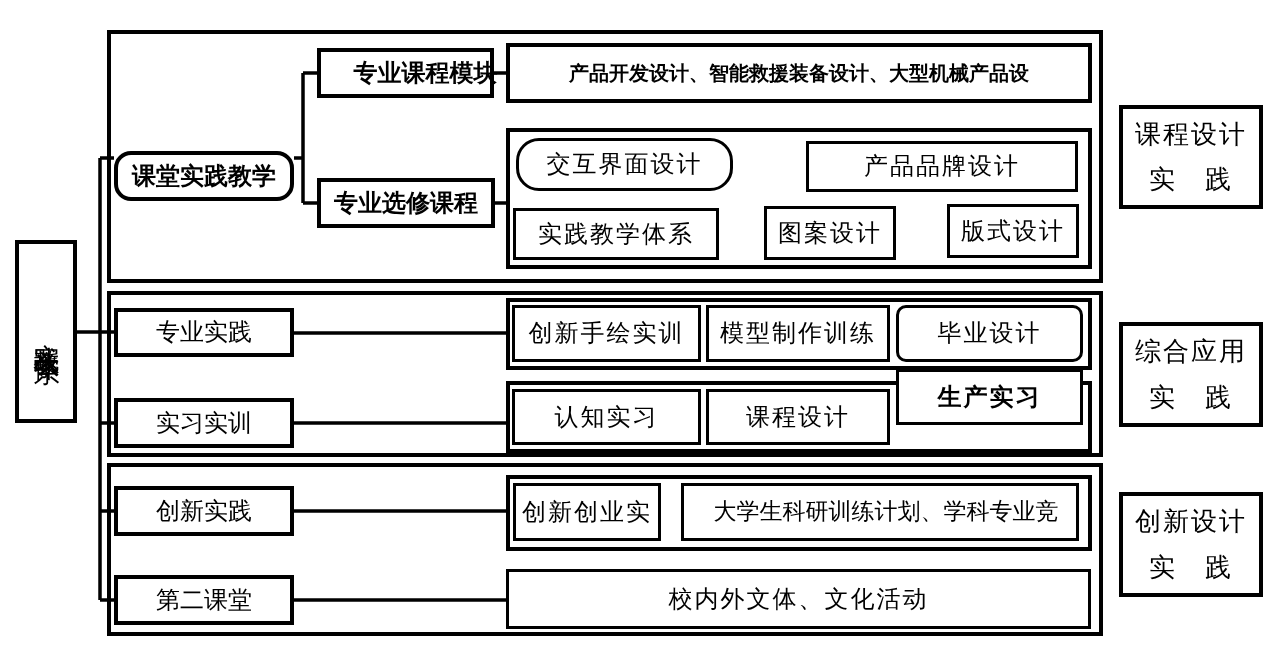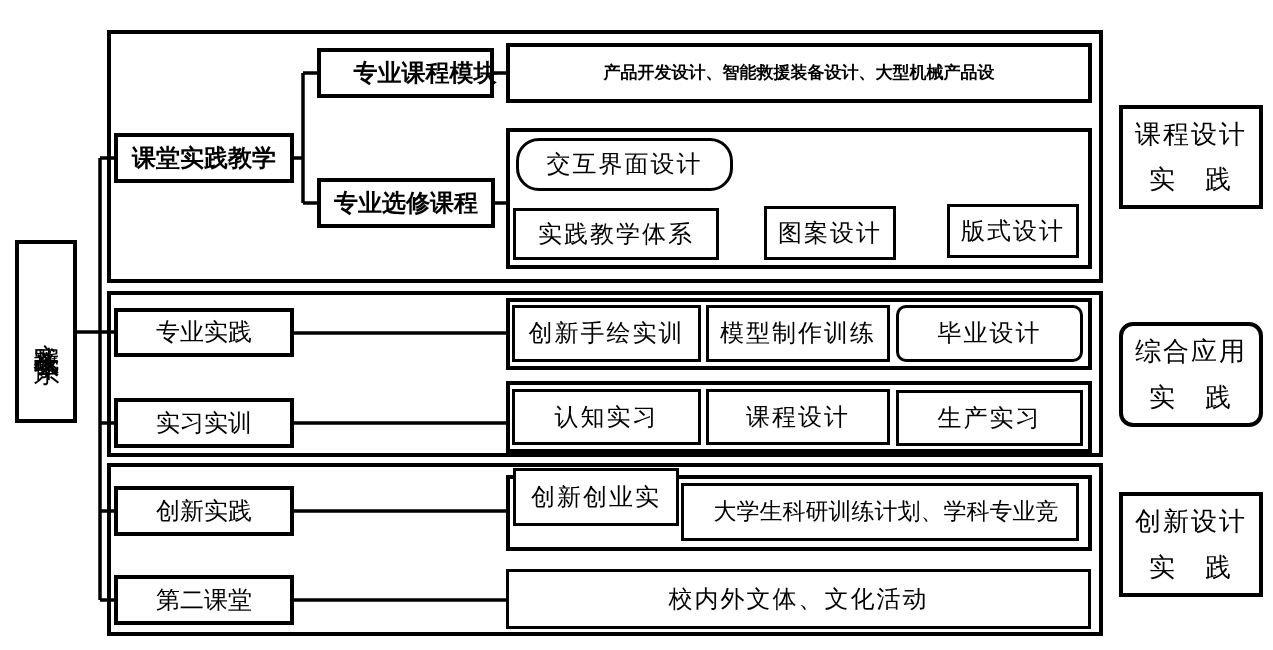--- a/index.html
+++ b/index.html
@@ -44,21 +44,21 @@
     font-size:26px;
     letter-spacing:3px;
     line-height:1;
   }
   .rlabel{
     flex-direction:column;
     font-size:26px;
     line-height:1.75;
     letter-spacing:2px;
   }
-  .longtext{font-size:17px;letter-spacing:0;}
+  .longtext{font-size:20px;letter-spacing:0;}
   .widefit{font-size:23px;letter-spacing:0;}
   #wires{position:absolute;left:0;top:0;}
 </style>
 </head>
 <body>
 
 <div id="canvas">
 
   <svg id="wires" width="1273" height="650" viewBox="0 0 1273 650">
     <g stroke="#000000" stroke-width="3.5" fill="none">
@@ -84,32 +84,33 @@
 
       <line x1="294" y1="511" x2="506" y2="511"></line>
       <line x1="294" y1="600" x2="506" y2="600"></line>
     </g>
   </svg>
 
   <div class="box vertical" style="left:15px;top:240px;width:62px;height:183px;">实践教学体系</div>
 
   <div class="section" style="left:107px;top:30px;width:996px;height:253px;"></div>
 
-  <div class="box bold" style="left:114px;top:133px;width:180px;height:50px;">课堂实践教学</div>
+  <div class="box bold" style="left:114px;top:151px;width:180px;height:50px;border-radius:17px;">课堂实践教学</div>
 
   <div class="box bold" style="left:317px;top:48px;width:177px;height:50px;padding-left:40px;">专业课程模块</div>
 
   <div class="box bold" style="left:317px;top:178px;width:178px;height:50px;">专业选修课程</div>
 
   <div class="box bold longtext" style="left:506px;top:43px;width:586px;height:60px;">产品开发设计、智能救援装备设计、大型机械产品设</div>
 
   <div class="container" style="left:506px;top:128px;width:586px;height:141px;"></div>
 
   <div class="box item" style="left:516px;top:138px;width:217px;height:53px;border-radius:23px;">交互界面设计</div>
 
+  <div class="box item" style="left:806px;top:141px;width:272px;height:51px;">产品品牌设计</div>
 
   <div class="box item" style="left:513px;top:208px;width:206px;height:52px;">实践教学体系</div>
 
   <div class="box item" style="left:764px;top:206px;width:132px;height:54px;">图案设计</div>
 
   <div class="box item" style="left:947px;top:204px;width:132px;height:54px;">版式设计</div>
 
   <div class="section" style="left:107px;top:291px;width:996px;height:166px;"></div>
 
   <div class="box" style="left:114px;top:308px;width:180px;height:49px;">专业实践</div>
@@ -123,42 +124,42 @@
   <div class="box item" style="left:706px;top:305px;width:184px;height:57px;">模型制作训练</div>
 
   <div class="box item" style="left:896px;top:305px;width:187px;height:57px;border-radius:10px;">毕业设计</div>
 
   <div class="container" style="left:506px;top:381px;width:586px;height:72px;"></div>
 
   <div class="box item" style="left:512px;top:389px;width:189px;height:56px;">认知实习</div>
 
   <div class="box item" style="left:706px;top:389px;width:184px;height:56px;">课程设计</div>
 
-  <div class="box item" style="left:896px;top:390px;width:187px;height:56px;">生产实习</div>
+  <div class="box item" style="left:896px;top:369px;width:187px;height:56px;font-weight:bold;">生产实习</div>
 
   <div class="section" style="left:107px;top:463px;width:996px;height:173px;"></div>
 
   <div class="box" style="left:114px;top:486px;width:180px;height:50px;">创新实践</div>
 
   <div class="box" style="left:114px;top:575px;width:180px;height:50px;">第二课堂</div>
 
   <div class="container" style="left:506px;top:475px;width:586px;height:76px;"></div>
 
-  <div class="box item" style="left:513px;top:468px;width:166px;height:58px;">创新创业实</div>
+  <div class="box item" style="left:513px;top:483px;width:148px;height:58px;">创新创业实</div>
 
   <div class="box item widefit" style="left:681px;top:483px;width:398px;height:58px;padding-left:12px;">大学生科研训练计划、学科专业竞</div>
 
   <div class="box item" style="left:506px;top:569px;width:585px;height:60px;">校内外文体、文化活动</div>
 
   <div class="box rlabel" style="left:1119px;top:105px;width:144px;height:104px;">
     <span>课程设计</span>
     <span>实　践</span>
   </div>
 
-  <div class="box rlabel" style="left:1119px;top:322px;width:144px;height:105px;border-radius:14px;">
+  <div class="box rlabel" style="left:1119px;top:322px;width:144px;height:105px;">
     <span>综合应用</span>
     <span>实　践</span>
   </div>
 
   <div class="box rlabel" style="left:1119px;top:492px;width:144px;height:105px;">
     <span>创新设计</span>
     <span>实　践</span>
   </div>
 
 </div>

